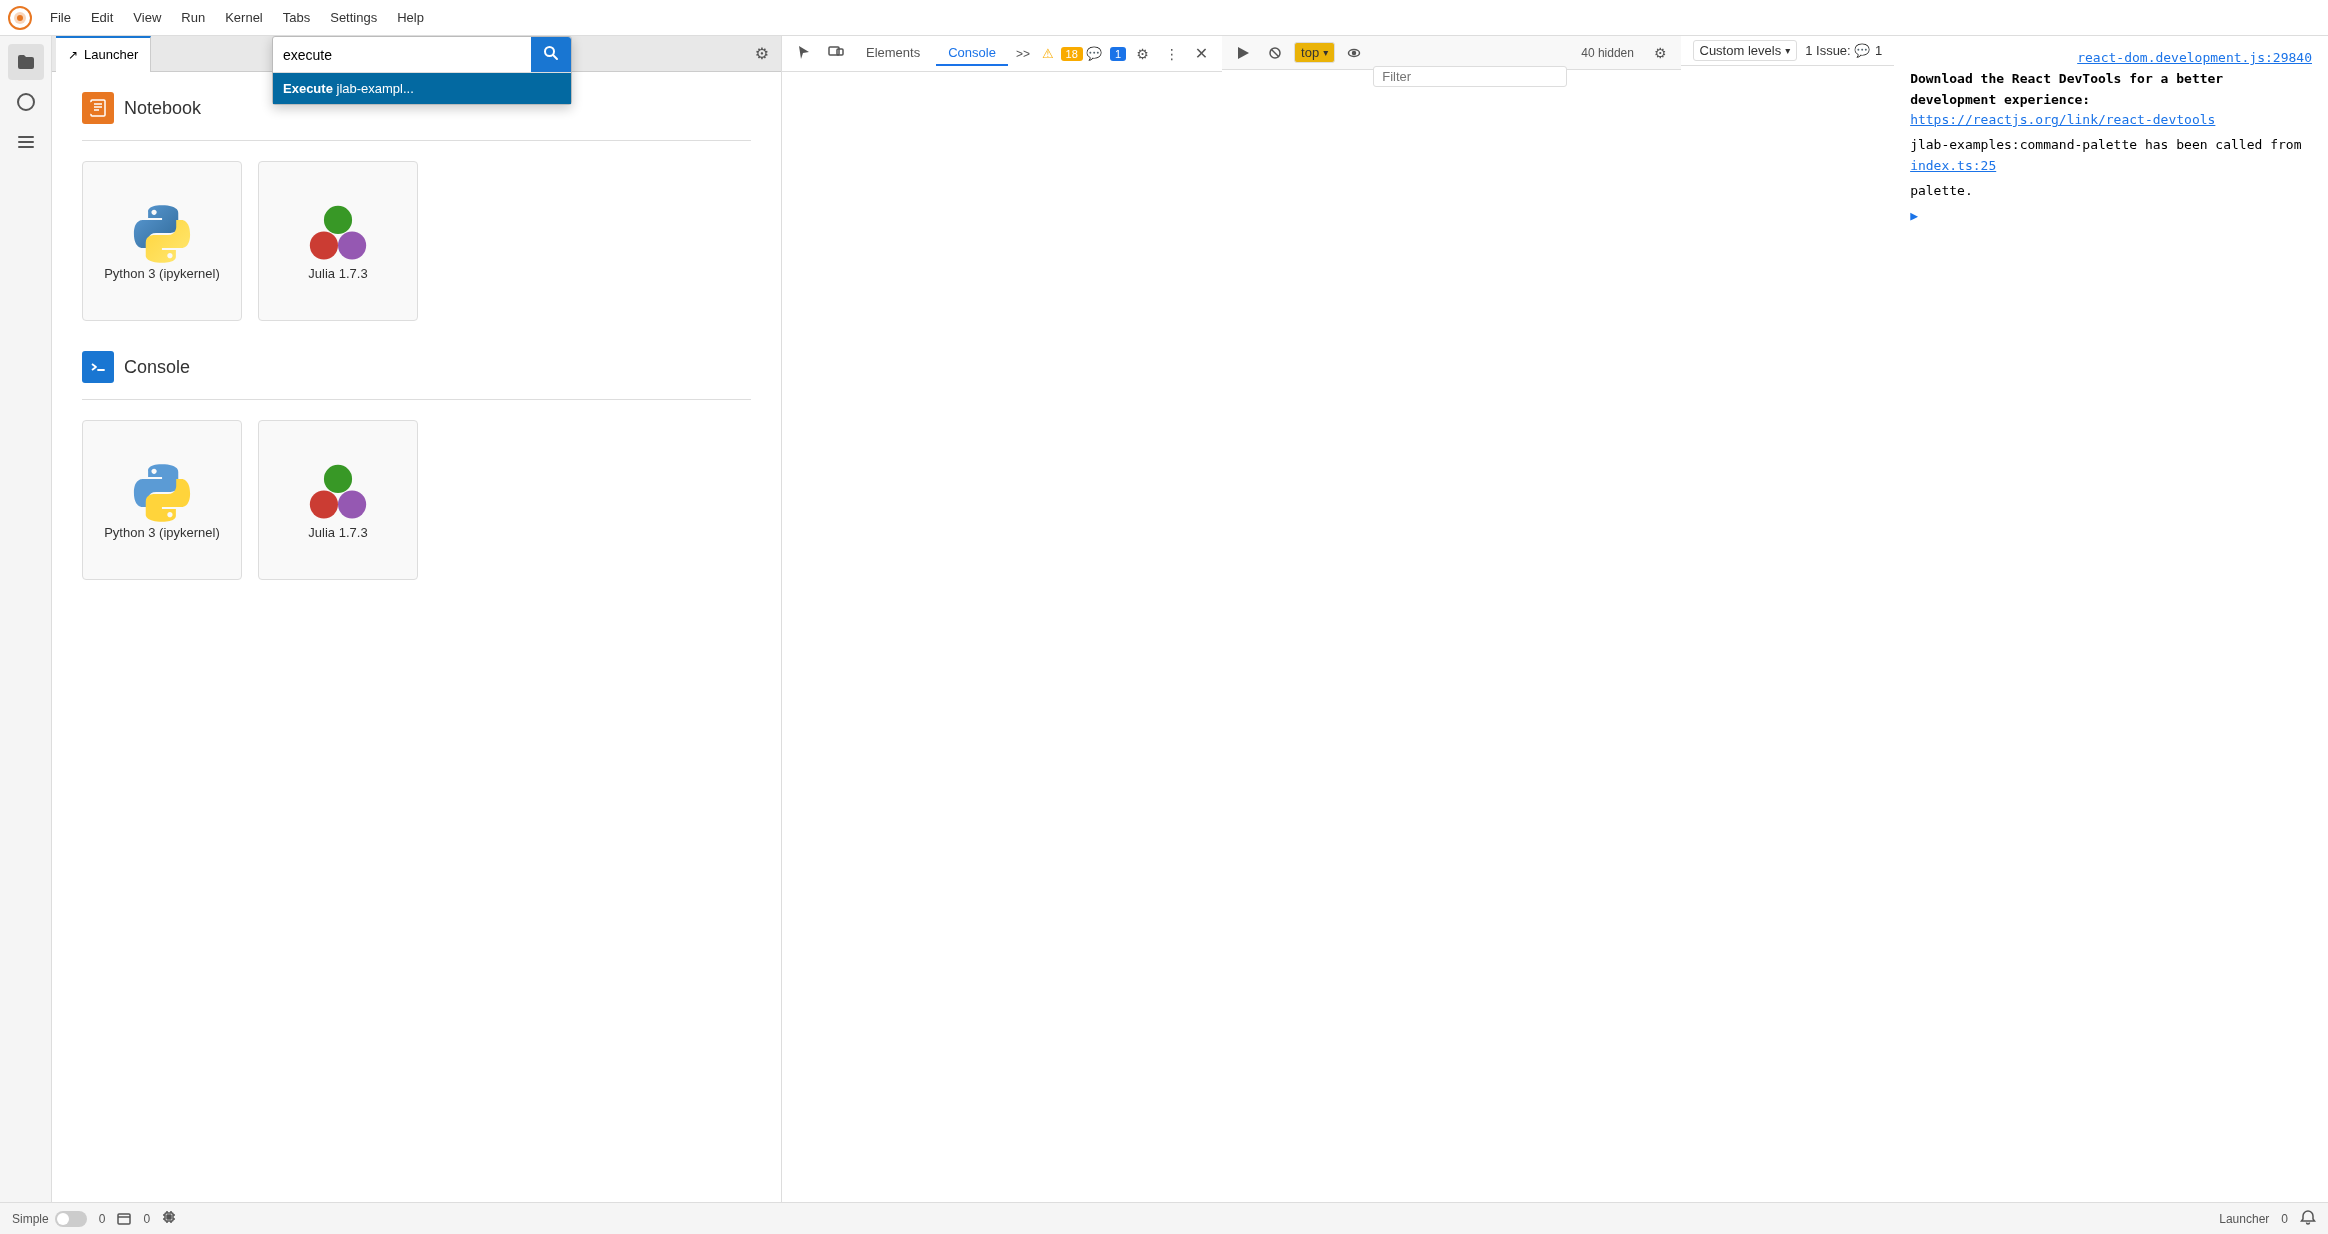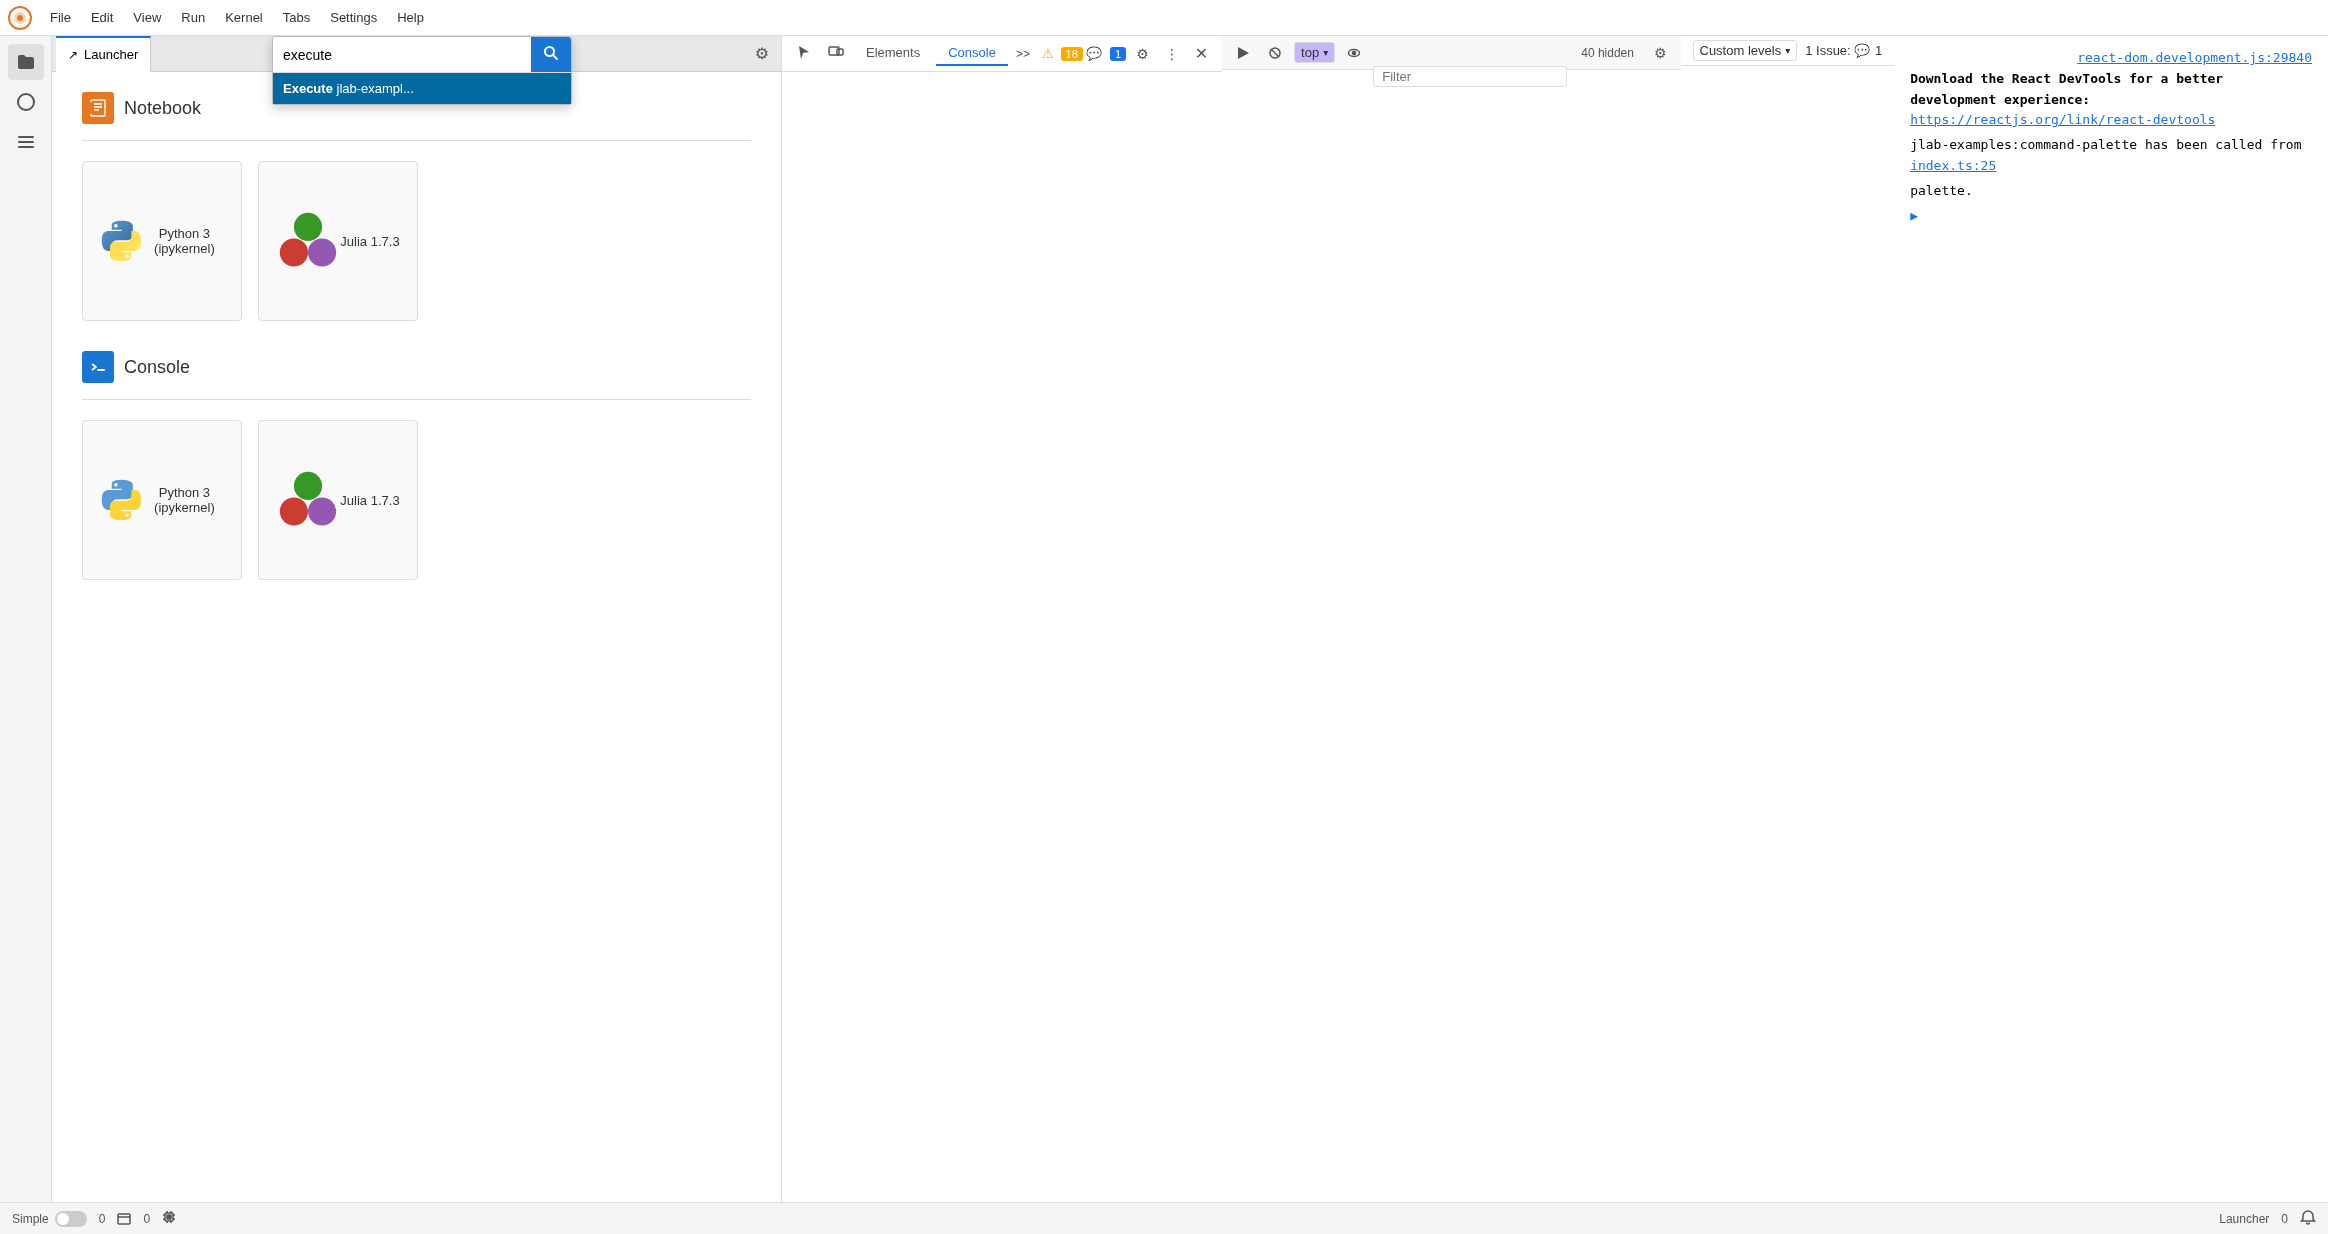--- a/index.html
+++ b/index.html
@@ -38,21 +38,21 @@
     .command-result .bold { font-weight: bold; }
 
     
     .launcher-content { flex: 1; overflow-y: auto; padding: 20px 30px; position: relative; }
     .section-header { display: flex; align-items: center; margin-bottom: 16px; }
     .section-icon-notebook { width: 32px; height: 32px; background: #e87722; border-radius: 3px; display: flex; align-items: center; justify-content: center; margin-right: 10px; }
     .section-icon-console { width: 32px; height: 32px; background: #1976d2; border-radius: 3px; display: flex; align-items: center; justify-content: center; margin-right: 10px; }
     .section-title { font-size: 18px; font-weight: 300; color: #333; }
     .section-divider { border: none; border-top: 1px solid #ddd; margin-bottom: 20px; }
     .kernel-cards { display: flex; flex-wrap: wrap; gap: 16px; margin-bottom: 30px; }
-    .kernel-card { width: 160px; height: 160px; border: 1px solid #ddd; border-radius: 4px; background: #f9f9f9; display: flex; flex-direction: row; align-items: center; justify-content: center; cursor: pointer; padding: 16px; }
+    .kernel-card { width: 160px; height: 160px; border: 1px solid #ddd; border-radius: 4px; background: #f9f9f9; display: flex; flex-direction: column; align-items: center; justify-content: center; cursor: pointer; padding: 16px; }
     .kernel-name { font-size: 13px; color: #333; text-align: center; }
 
     
     .launcher-content::-webkit-scrollbar { width: 8px; }
     .launcher-content::-webkit-scrollbar-track { background: #f0f0f0; }
     .launcher-content::-webkit-scrollbar-thumb { background: #ccc; border-radius: 4px; }
 
     
     .devtools-panel { flex: 1; display: flex; flex-direction: row; background: #fff; }
 
@@ -63,21 +63,21 @@
     .devtools-more { font-size: 12px; color: #555; cursor: pointer; padding: 4px; }
     .devtools-badge { background: #f9ab00; color: #fff; border-radius: 3px; padding: 1px 5px; font-size: 11px; margin-left: 4px; }
     .devtools-badge-blue { background: #1a73e8; color: #fff; border-radius: 3px; padding: 1px 5px; font-size: 11px; margin-left: 4px; }
     .devtools-spacer { flex: 1; }
     .devtools-icon-btn { cursor: pointer; color: #555; padding: 4px 6px; font-size: 14px; border-radius: 3px; }
     .devtools-close { font-size: 16px; cursor: pointer; color: #555; }
 
     
     .devtools-toolbar { display: flex; align-items: center; border-bottom: 1px solid #ddd; padding: 4px 8px; height: 34px; gap: 6px; flex-shrink: 0; background: #f8f8f8; }
     .dt-btn { cursor: pointer; color: #555; padding: 3px 6px; border-radius: 3px; font-size: 13px; display: flex; align-items: center; gap: 3px; }
-    .dt-select { display: flex; align-items: center; gap: 4px; padding: 2px 6px; cursor: pointer; font-size: 13px; color: #333; background: #c4b5fd; border: 1px solid #ddd; border-radius: 3px; }
+    .dt-select { display: flex; align-items: center; gap: 4px; padding: 2px 6px; cursor: pointer; font-size: 13px; color: #333; background: #eab308; border: 1px solid #ddd; border-radius: 3px; }
     .dt-filter { flex: 1; border: 1px solid #ddd; border-radius: 3px; padding: 2px 8px; font-size: 13px; color: #888; outline: none; margin-top: 48px; }
     .dt-hidden-badge { background: transparent; color: #555; font-size: 12px; padding: 2px 8px; }
     .dt-settings-btn { cursor: pointer; font-size: 14px; color: #555; }
 
     
     .devtools-issues { display: flex; align-items: center; border-bottom: 1px solid #ddd; padding: 4px 12px; height: 30px; gap: 8px; flex-shrink: 0; background: #fff; }
     .custom-levels { display: flex; align-items: center; gap: 4px; font-size: 13px; color: #333; cursor: pointer; padding: 2px 6px; border: 1px solid #ddd; border-radius: 3px; }
     .issue-count { font-size: 13px; color: #333; display: flex; align-items: center; gap: 4px; }
 
     

